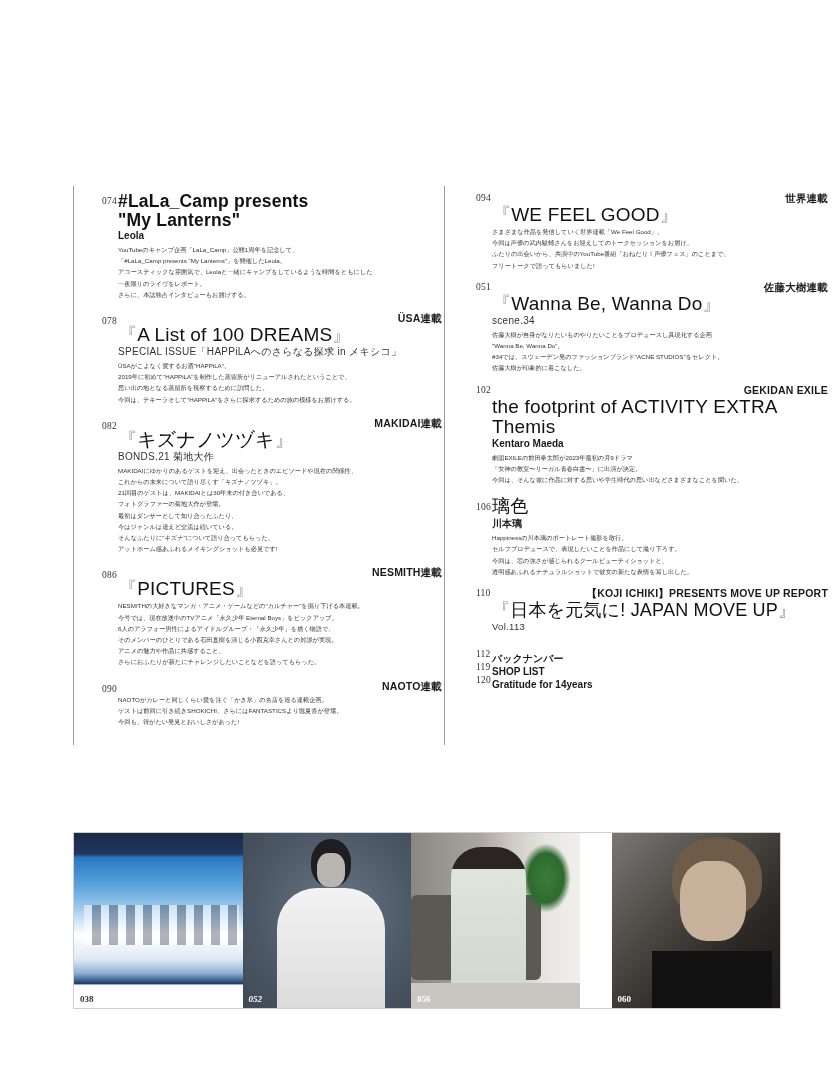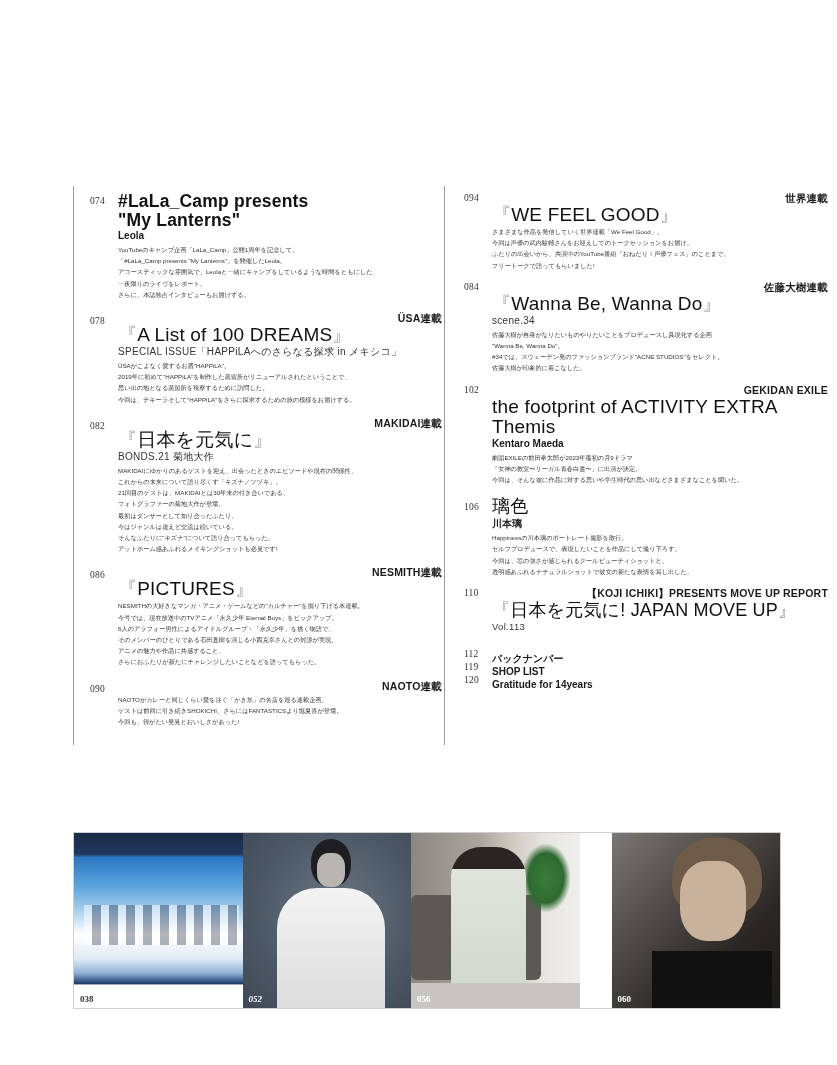--- a/index.html
+++ b/index.html
@@ -1,21 +1,21 @@
 <!DOCTYPE html>
 <html><head>
 <meta charset="utf-8">
 <style>
   html, body { margin:0; padding:0; background:#ffffff; }
   body { width:837px; height:1065px; position:relative; overflow:hidden;
          font-family:"Liberation Sans", "DejaVu Sans", sans-serif; color:#1a1a1a; }
   .vline { position:absolute; width:1px; background:#9a9a9a; }
   .col { position:absolute; top:192px; }
   .entry { position:relative; padding-left:44px; margin-bottom:12px; }
-  .pg { position:absolute; left:16px; top:4px; font-family:"Liberation Serif", serif;
+  .pg { position:absolute; left:28px; top:4px; font-family:"Liberation Serif", serif;
         font-size:9.5px; color:#333; letter-spacing:0.2px; }
   .pg.tight { top:1px; }
   .series { font-weight:bold; font-size:10.5px; line-height:13px; letter-spacing:0.2px;text-align:right; }
   .title { font-size:19px; line-height:20px; color:#111; letter-spacing:0.2px; }
   .title.big { font-weight:bold; font-size:17.5px; line-height:18.5px; }
   .br { color:#8c8c8c; font-weight:normal; }
   .sub { font-size:10px; line-height:14px; letter-spacing:0.3px; color:#333; }
   .author { font-weight:bold; font-size:10px; line-height:14px; }
   .desc { font-size:6.2px; line-height:11.2px; color:#333; margin-top:1px; }
   .small-entry { position:relative; padding-left:44px; height:13px; }
@@ -65,21 +65,21 @@
       <div>ÜSAがこよなく愛するお酒"HAPPiLA"。</div>
       <div>2019年に初めて"HAPPiLA"を制作した蒸留所がリニューアルされたということで、</div>
       <div>思い出の地となる蒸留所を視察するために訪問した。</div>
       <div>今回は、テキーラそして"HAPPiLA"をさらに探求するための旅の模様をお届けする。</div>
     </div>
   </div>
 
   <div class="entry" style="margin-bottom:12px;">
     <span class="pg">082</span>
     <div class="series">MAKIDAI連載</div>
-    <div class="title"><span class="br">『</span><span>日本を元気に</span><span class="br">』</span></div>
+    <div class="title"><span class="br">『</span><span>キズナノツヅキ</span><span class="br">』</span></div>
     <div class="sub">BONDS.21 菊地大作</div>
     <div class="desc">
       <div>MAKIDAIにゆかりのあるゲストを迎え、出会ったときのエピソードや現在の関係性、</div>
       <div>これからの未来について語り尽くす「キズナノツヅキ」。</div>
       <div>21回目のゲストは、MAKIDAIとは30年来の付き合いである、</div>
       <div>フォトグラファーの菊地大作が登場。</div>
       <div>最初はダンサーとして知り合ったふたり、</div>
       <div>今はジャンルは違えど交流は続いている。</div>
       <div>そんなふたりに"キズナ"について語り合ってもらった。</div>
       <div>アットホーム感あふれるメイキングショットも必見です!</div>
@@ -119,21 +119,21 @@
     <div class="title"><span class="br">『</span><span>WE FEEL GOOD</span><span class="br">』</span></div>
     <div class="desc">
       <div>さまざまな作品を発信していく世界連載「We Feel Good」。</div>
       <div>今回は声優の武内駿輔さんをお迎えしてのトークセッションをお届け。</div>
       <div>ふたりの出会いから、共演中のYouTube番組「おねだり！声優フェス」のことまで、</div>
       <div>フリートークで語ってもらいました!</div>
     </div>
   </div>
 
   <div class="entry" style="margin-bottom:10px;">
-    <span class="pg tight">084</span>
+    <span class="pg tight">051</span>
     <div class="series">佐藤大樹連載</div>
     <div class="title"><span class="br">『</span><span>Wanna Be, Wanna Do</span><span class="br">』</span></div>
     <div class="sub">scene.34</div>
     <div class="desc">
       <div>佐藤大樹が自身がなりたいものやりたいことをプロデュースし具現化する企画</div>
       <div>"Wanna Be, Wanna Do"。</div>
       <div>#34では、スウェーデン発のファッションブランド"ACNE STUDIOS"をセレクト。</div>
       <div>佐藤大樹が印象的に着こなした。</div>
     </div>
   </div>

